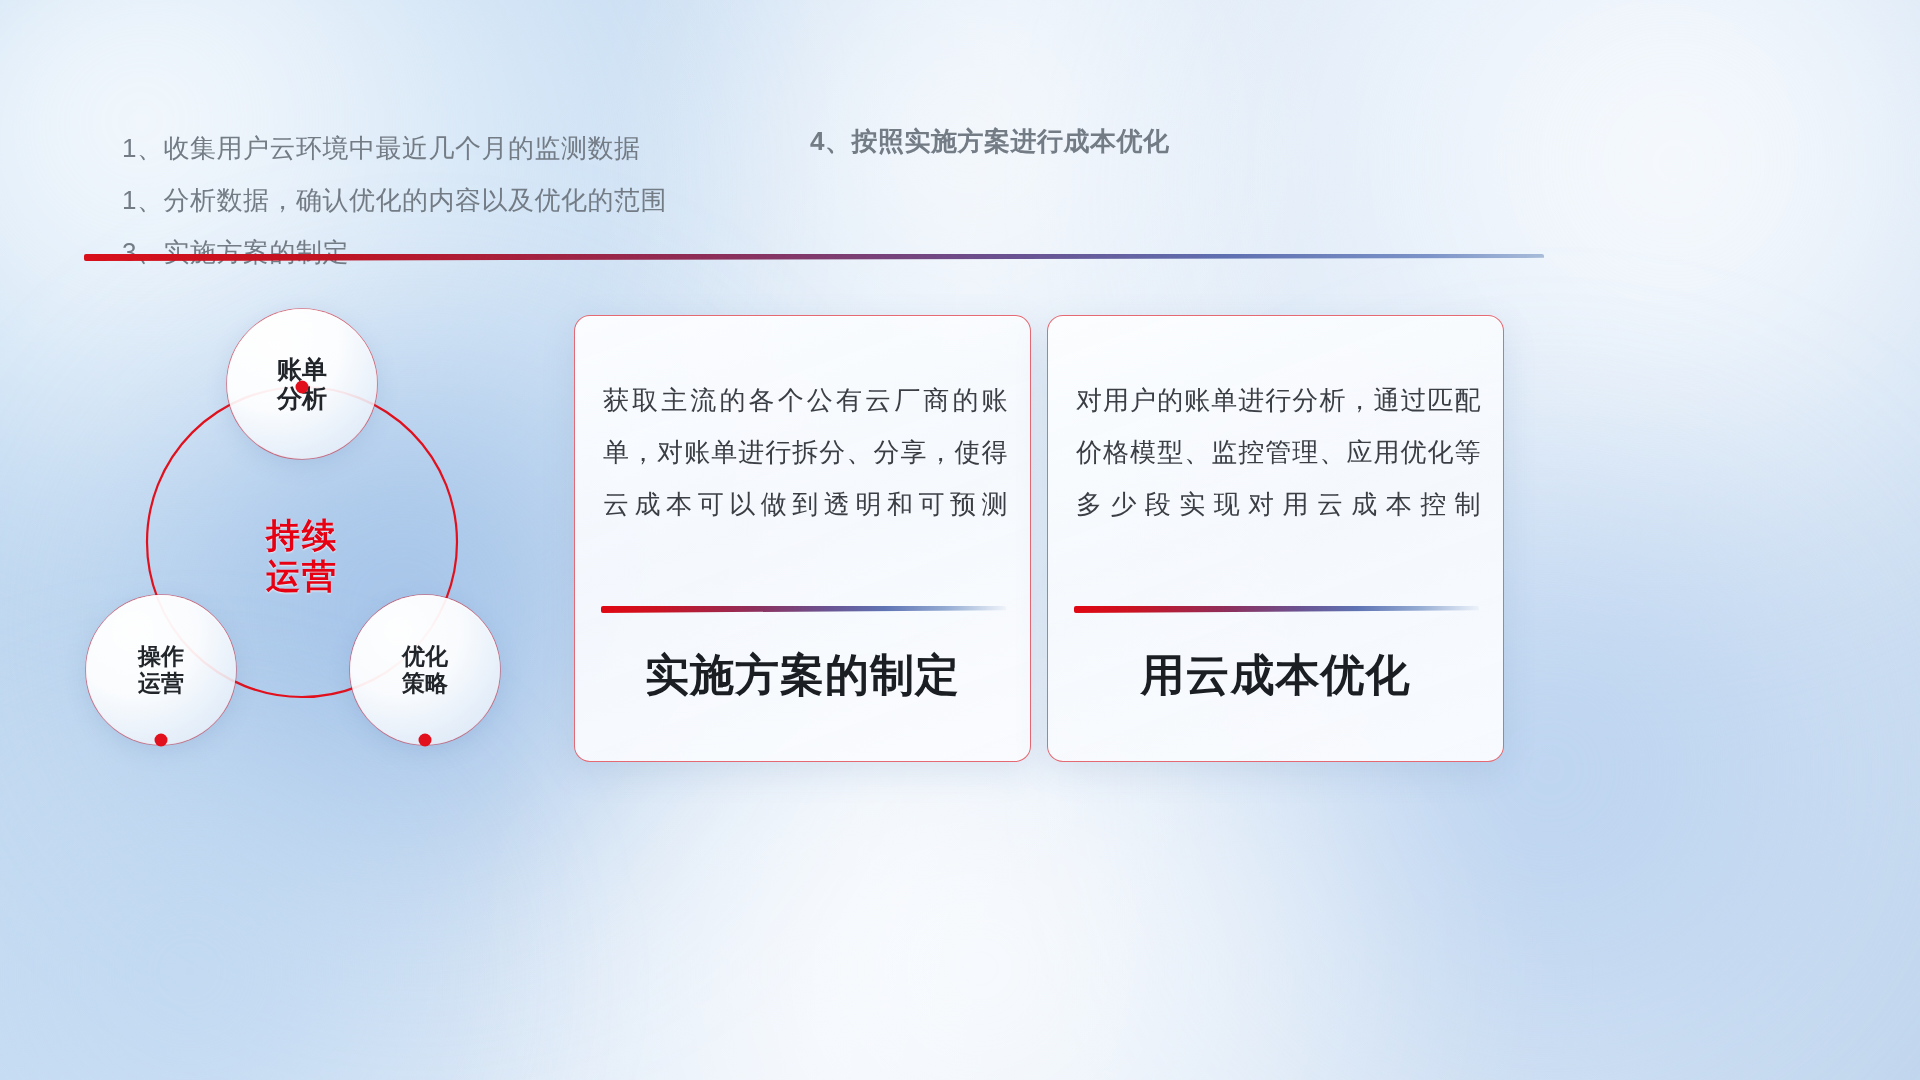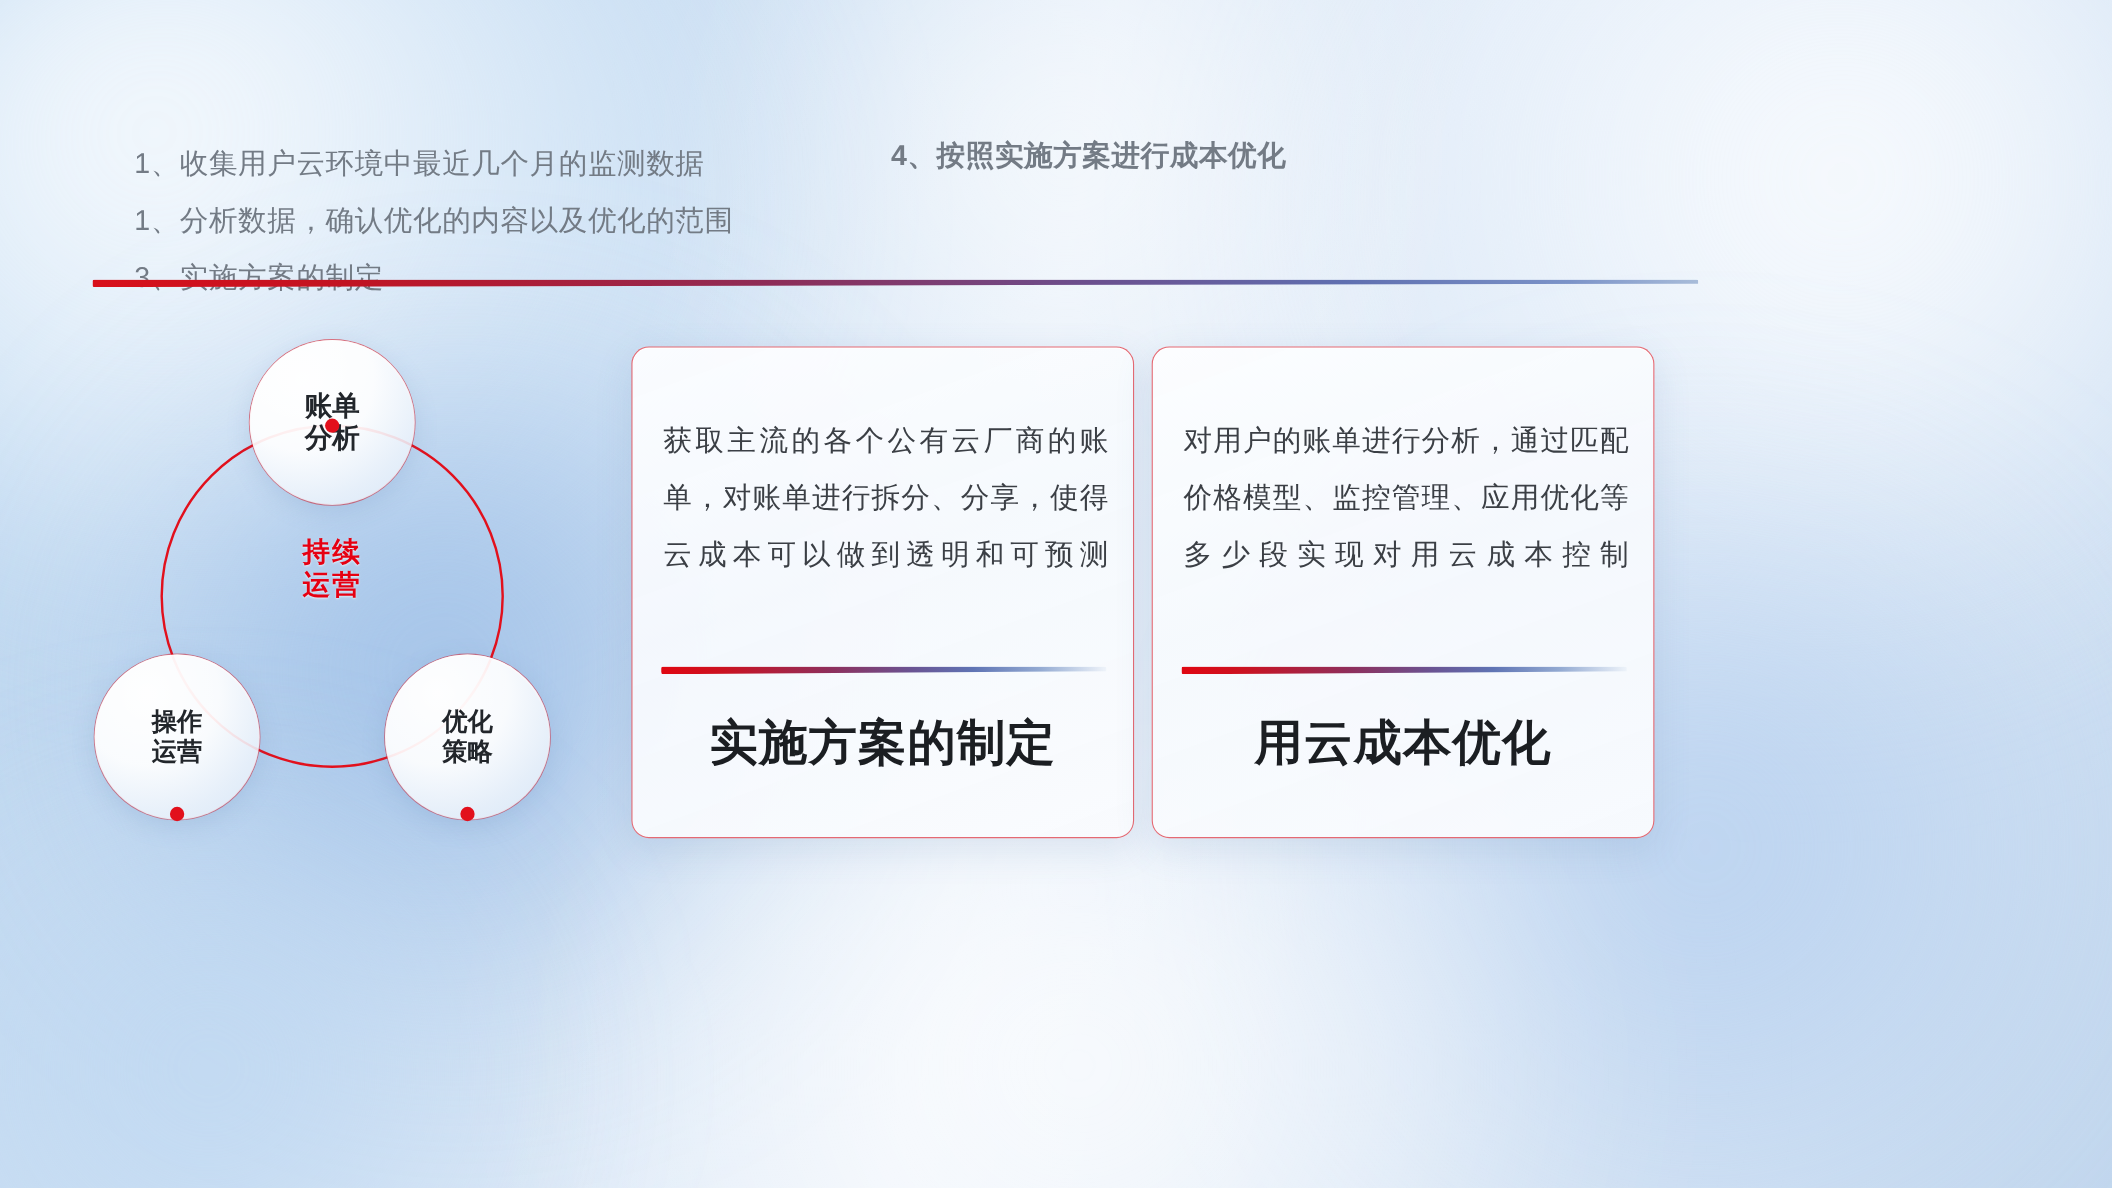--- a/index.html
+++ b/index.html
@@ -61,22 +61,22 @@
     text-align:center;color:#22262b;font-weight:bold;line-height:1.16;
     background:
       radial-gradient(circle at 32% 24%,rgba(255,255,255,.99),rgba(255,255,255,.92) 42%,rgba(236,243,251,.88) 72%,rgba(222,235,249,.82) 100%);
     box-shadow:0 6px 22px rgba(90,130,180,.18), inset 0 1px 2px rgba(255,255,255,.9);
   }
   #node-top{left:147px;top:19px;width:150px;height:150px;font-size:25px;}
   #node-left{left:6px;top:305px;width:150px;height:150px;font-size:23px;}
   #node-right{left:270px;top:305px;width:150px;height:150px;font-size:23px;}
   #venn-center{
     position:absolute;left:152px;top:197px;width:140px;height:110px;
-    display:flex;flex-direction:column;align-items:center;justify-content:flex-start;
-    color:#e60012;font-weight:bold;font-size:25px;line-height:1.2;letter-spacing:2px;
+    display:flex;flex-direction:column;align-items:center;justify-content:flex-end;
+    color:#e60012;font-weight:bold;font-size:34px;line-height:1.2;letter-spacing:2px;
     text-shadow:0 1px 2px rgba(255,255,255,.7);
   }
 
   
   .card{
     position:absolute;top:315px;width:455px;height:445px;
     border-radius:16px;
     border:1.4px solid rgba(226,80,90,.85);
     background:linear-gradient(160deg,rgba(252,253,255,.96) 0%,rgba(246,249,253,.95) 45%,rgba(249,251,254,.97) 100%);
     box-shadow:0 10px 34px rgba(80,120,170,.14), inset 0 1px 0 rgba(255,255,255,.9);

